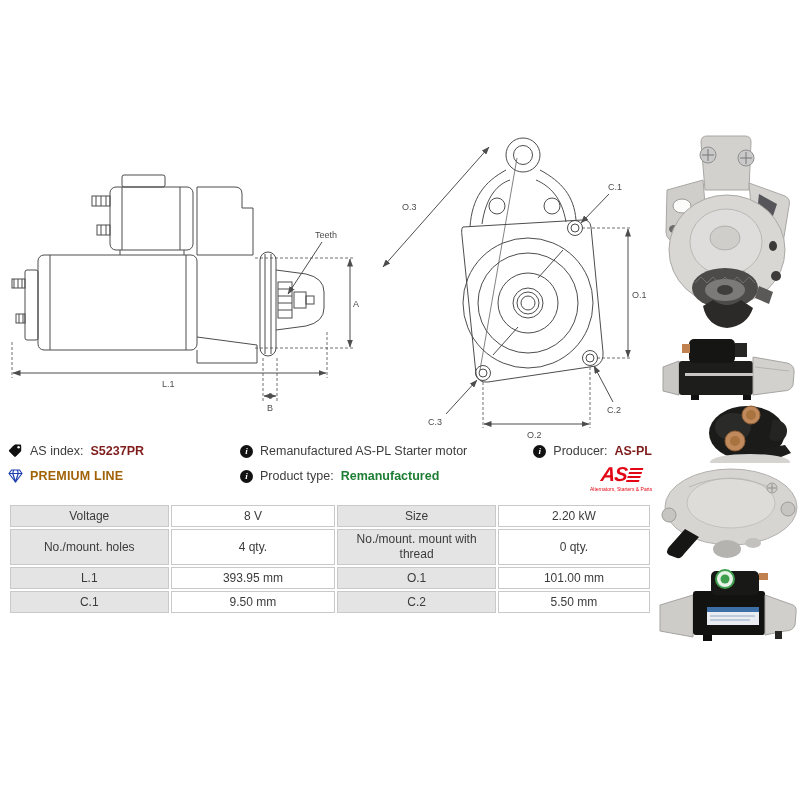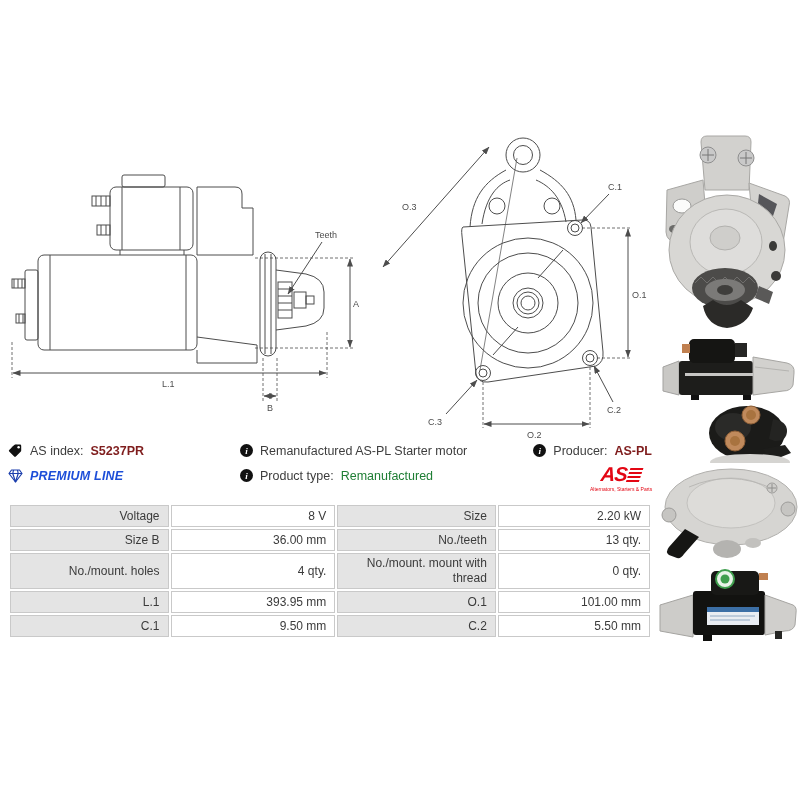--- a/index.html
+++ b/index.html
@@ -5,44 +5,44 @@
   html,body{margin:0;padding:0;background:#fff;}
   body{width:800px;height:800px;font-family:"Liberation Sans","DejaVu Sans",sans-serif;}
   .page{position:relative;width:800px;height:800px;overflow:hidden;background:#fff;}
 
   
   .drawing{position:absolute;}
   .drawing text{font-family:"Liberation Sans","DejaVu Sans",sans-serif;fill:#4d4d4d;}
 
   
   .info-row{position:absolute;left:8px;width:644px;display:flex;align-items:center;}
-  .info-cell{display:flex;gap:7px;font-size:12.5px;color:#3d3d3d;white-space:nowrap;}
+  .info-cell{display:flex;align-items:center;gap:7px;font-size:12.5px;color:#3d3d3d;white-space:nowrap;}
   .cell-1{width:232px;}
   .cell-2{flex:1;}
   .cell-3{justify-content:flex-end;}
   .b{font-weight:bold;color:#7f1d1d;}
-  .premium-text{font-weight:bold;color:#1d4ed8;font-size:12.5px;letter-spacing:.2px;font-style:italic;}
-  .green{color:#1e7e34;font-weight:normal;}
+  .premium-text{font-weight:bold;color:#a16207;font-size:12.5px;letter-spacing:.2px;}
+  .green{color:#1e7e34;font-weight:bold;}
   .info-i{display:inline-flex;width:13px;height:13px;border-radius:50%;background:#111;color:#fff;
           font-size:9px;font-weight:bold;font-style:italic;align-items:center;justify-content:center;
           font-family:"Liberation Serif","DejaVu Serif",serif;flex:0 0 13px;}
 
   
   .logo{position:absolute;right:148px;top:464px;width:62px;text-align:center;}
   .logo-mark{position:relative;height:20px;display:flex;align-items:flex-end;justify-content:center;}
   .logo-as{font-weight:bold;font-style:italic;font-size:20px;line-height:20px;color:#e30613;
            letter-spacing:-1px;transform:skew(-6deg);}
   .logo-stripes{width:13px;height:15px;margin-left:1px;margin-bottom:1px;
                 background:repeating-linear-gradient(#e30613 0 2px,transparent 2px 4px);
                 transform:skew(-18deg);}
   .logo-tagline{font-size:5px;color:#e30613;margin-top:2px;white-space:nowrap;}
 
   
   .spec-table{position:absolute;left:8px;top:503px;width:644px;border-collapse:separate;border-spacing:2px 2px;table-layout:fixed;}
-  .spec-table td{border:1px solid #c9c9c9;font-size:12px;color:#3b3b3b;text-align:right;
+  .spec-table td{border:1px solid #c9c9c9;font-size:12px;color:#3b3b3b;text-align:center;
                  padding:2px 8px;height:16px;vertical-align:middle;background:#fff;line-height:1.25;}
   .spec-table td.lbl{background:#e4e4e4;}
   col.c-l1{width:25%;} col.c-v1{width:26%;} col.c-l2{width:25%;} col.c-v2{width:24%;}
 
   
   .photo-col{position:absolute;left:655px;top:128px;width:145px;display:flex;flex-direction:column;}
   .photo{display:block;}
 </style>
 </head>
 <body>
@@ -235,26 +235,20 @@
         <col class="c-v1">
         <col class="c-l2">
         <col class="c-v2">
       </colgroup>
     <tbody>
       <tr>
         <td class="lbl">Voltage</td>
         <td class="val">8 V</td>
         <td class="lbl">Size</td>
         <td class="val">2.20 kW</td>
-      </tr>
-      <tr>
-        <td class="lbl">Size B</td>
-        <td class="val">36.00 mm</td>
-        <td class="lbl">No./teeth</td>
-        <td class="val">13 qty.</td>
       </tr>
       <tr>
         <td class="lbl">No./mount. holes</td>
         <td class="val">4 qty.</td>
         <td class="lbl">No./mount. mount with thread</td>
         <td class="val">0 qty.</td>
       </tr>
       <tr>
         <td class="lbl">L.1</td>
         <td class="val">393.95 mm</td>

